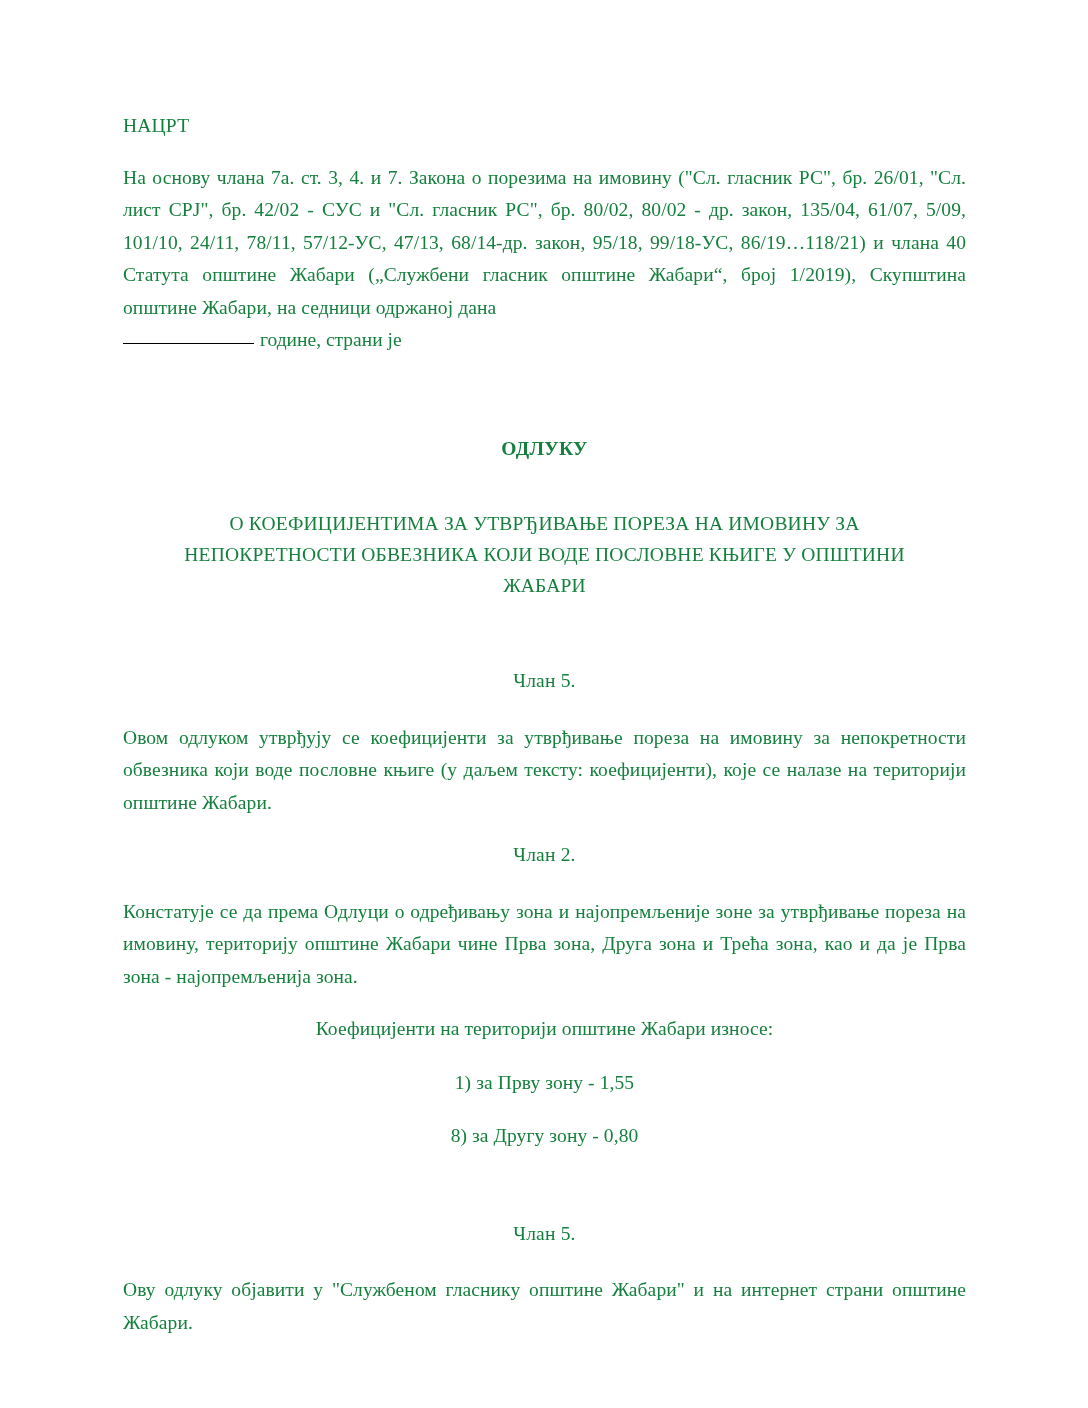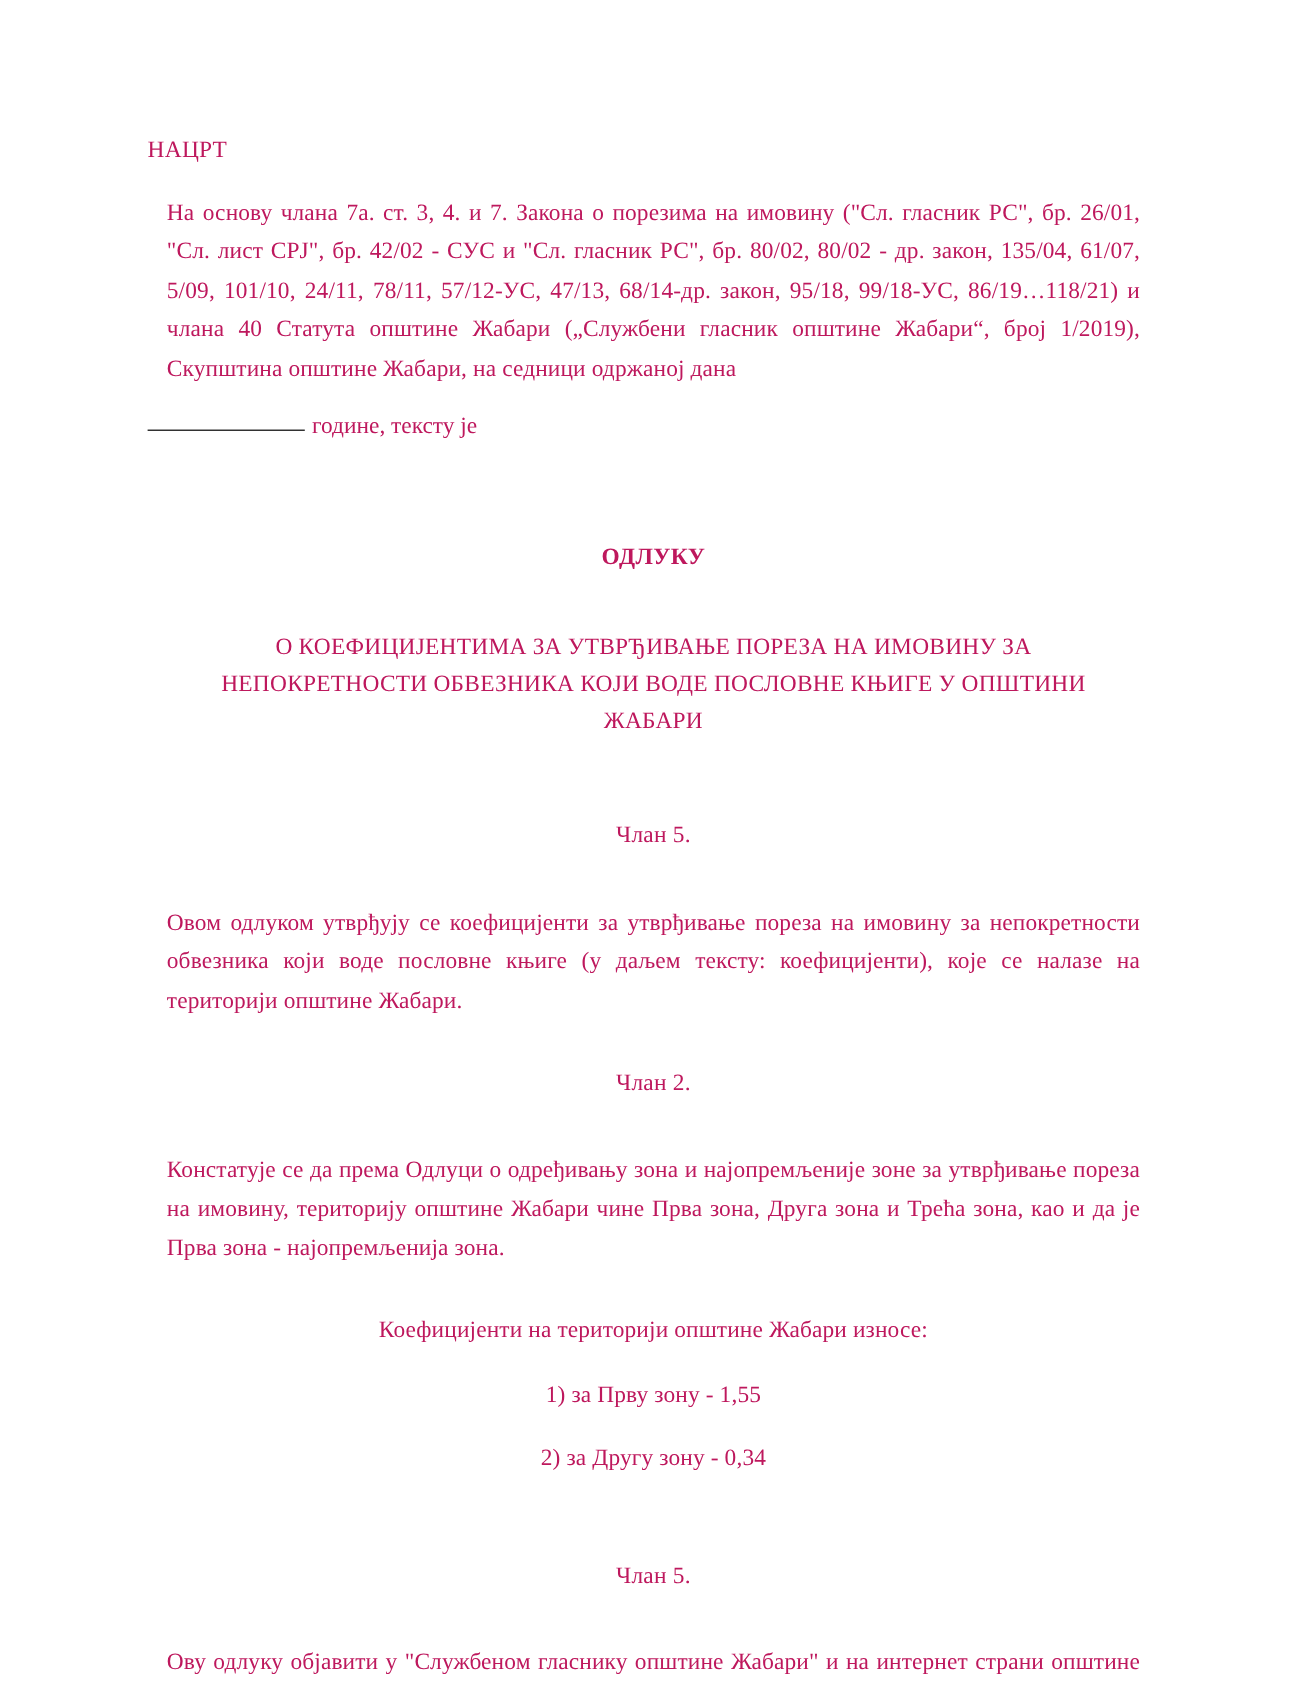--- a/index.html
+++ b/index.html
@@ -9,41 +9,41 @@
     background: #ffffff;
   }
   .page {
     position: relative;
     width: 1088px;
     height: 1408px;
     margin: 0 auto;
     background: #ffffff;
     box-sizing: border-box;
     font-family: "Liberation Serif", "DejaVu Serif", serif;
-    color: #be185d;
+    color: #15803d;
     overflow: hidden;
   }
   .content {
     position: absolute;
     left: 123px;
     top: 116px;
     width: 843px;
   }
   
   .label-plain {
     font-size: 19.5px;
     line-height: 1.0;
     margin: 0 0 26px 0;
     text-align: left;
     letter-spacing: 0.2px;
   }
   .para {
     font-size: 19.5px;
     line-height: 32.5px;
-    margin: 16px;
+    margin: 0;
     text-align: justify;
     text-justify: inter-word;
     letter-spacing: 0.1px;
   }
   .para-indentline {
     font-size: 19.5px;
     line-height: 32.5px;
     margin: 0;
     text-align: left;
   }
@@ -98,21 +98,21 @@
 <body>
 
 <div class="page">
   <div class="content">
 
     <p class="label-plain">НАЦРТ</p>
 
     <p class="para">На основу члана 7а. ст. 3, 4. и 7. Закона о порезима на имовину ("Сл. гласник РС", бр. 26/01, "Сл. лист СРЈ", бр. 42/02 - СУС и "Сл. гласник РС", бр. 80/02, 80/02 - др. закон, 135/04, 61/07, 5/09, 101/10, 24/11, 78/11, 57/12-УС, 47/13, 68/14-др. закон, 95/18, 99/18-УС, 86/19…118/21) и члана 40 Статута општине Жабари („Службени гласник општине Жабари“, број 1/2019), Скупштина општине Жабари, на седници одржаној дана</p>
 
     <p class="para-indentline">
-      <span class="blank-rule"></span><span>године, тексту је</span>
+      <span class="blank-rule"></span><span>године, страни је</span>
     </p>
 
     <div class="sp-70"></div>
 
     <p class="decision-word">ОДЛУКУ</p>
 
     <div class="sp-38"></div>
 
     <p class="decision-title">
       <span>О КОЕФИЦИЈЕНТИМА ЗА УТВРЂИВАЊЕ ПОРЕЗА НА ИМОВИНУ ЗА</span><br>
@@ -139,21 +139,21 @@
     <div class="sp-26"></div>
 
     <p class="list-item">Коефицијенти на територији општине Жабари износе:</p>
 
     <div class="sp-34"></div>
 
     <p class="list-item">1) за Прву зону  - 1,55</p>
 
     <div class="sp-34"></div>
 
-    <p class="list-item">2) за Другу зону -  0,34</p>
+    <p class="list-item">8) за Другу зону -  0,80</p>
 
     <div class="sp-34"></div>
 
 
     <div class="sp-44"></div>
 
     <p class="article-heading">Члан 5.</p>
 
     <div class="sp-31"></div>
 

